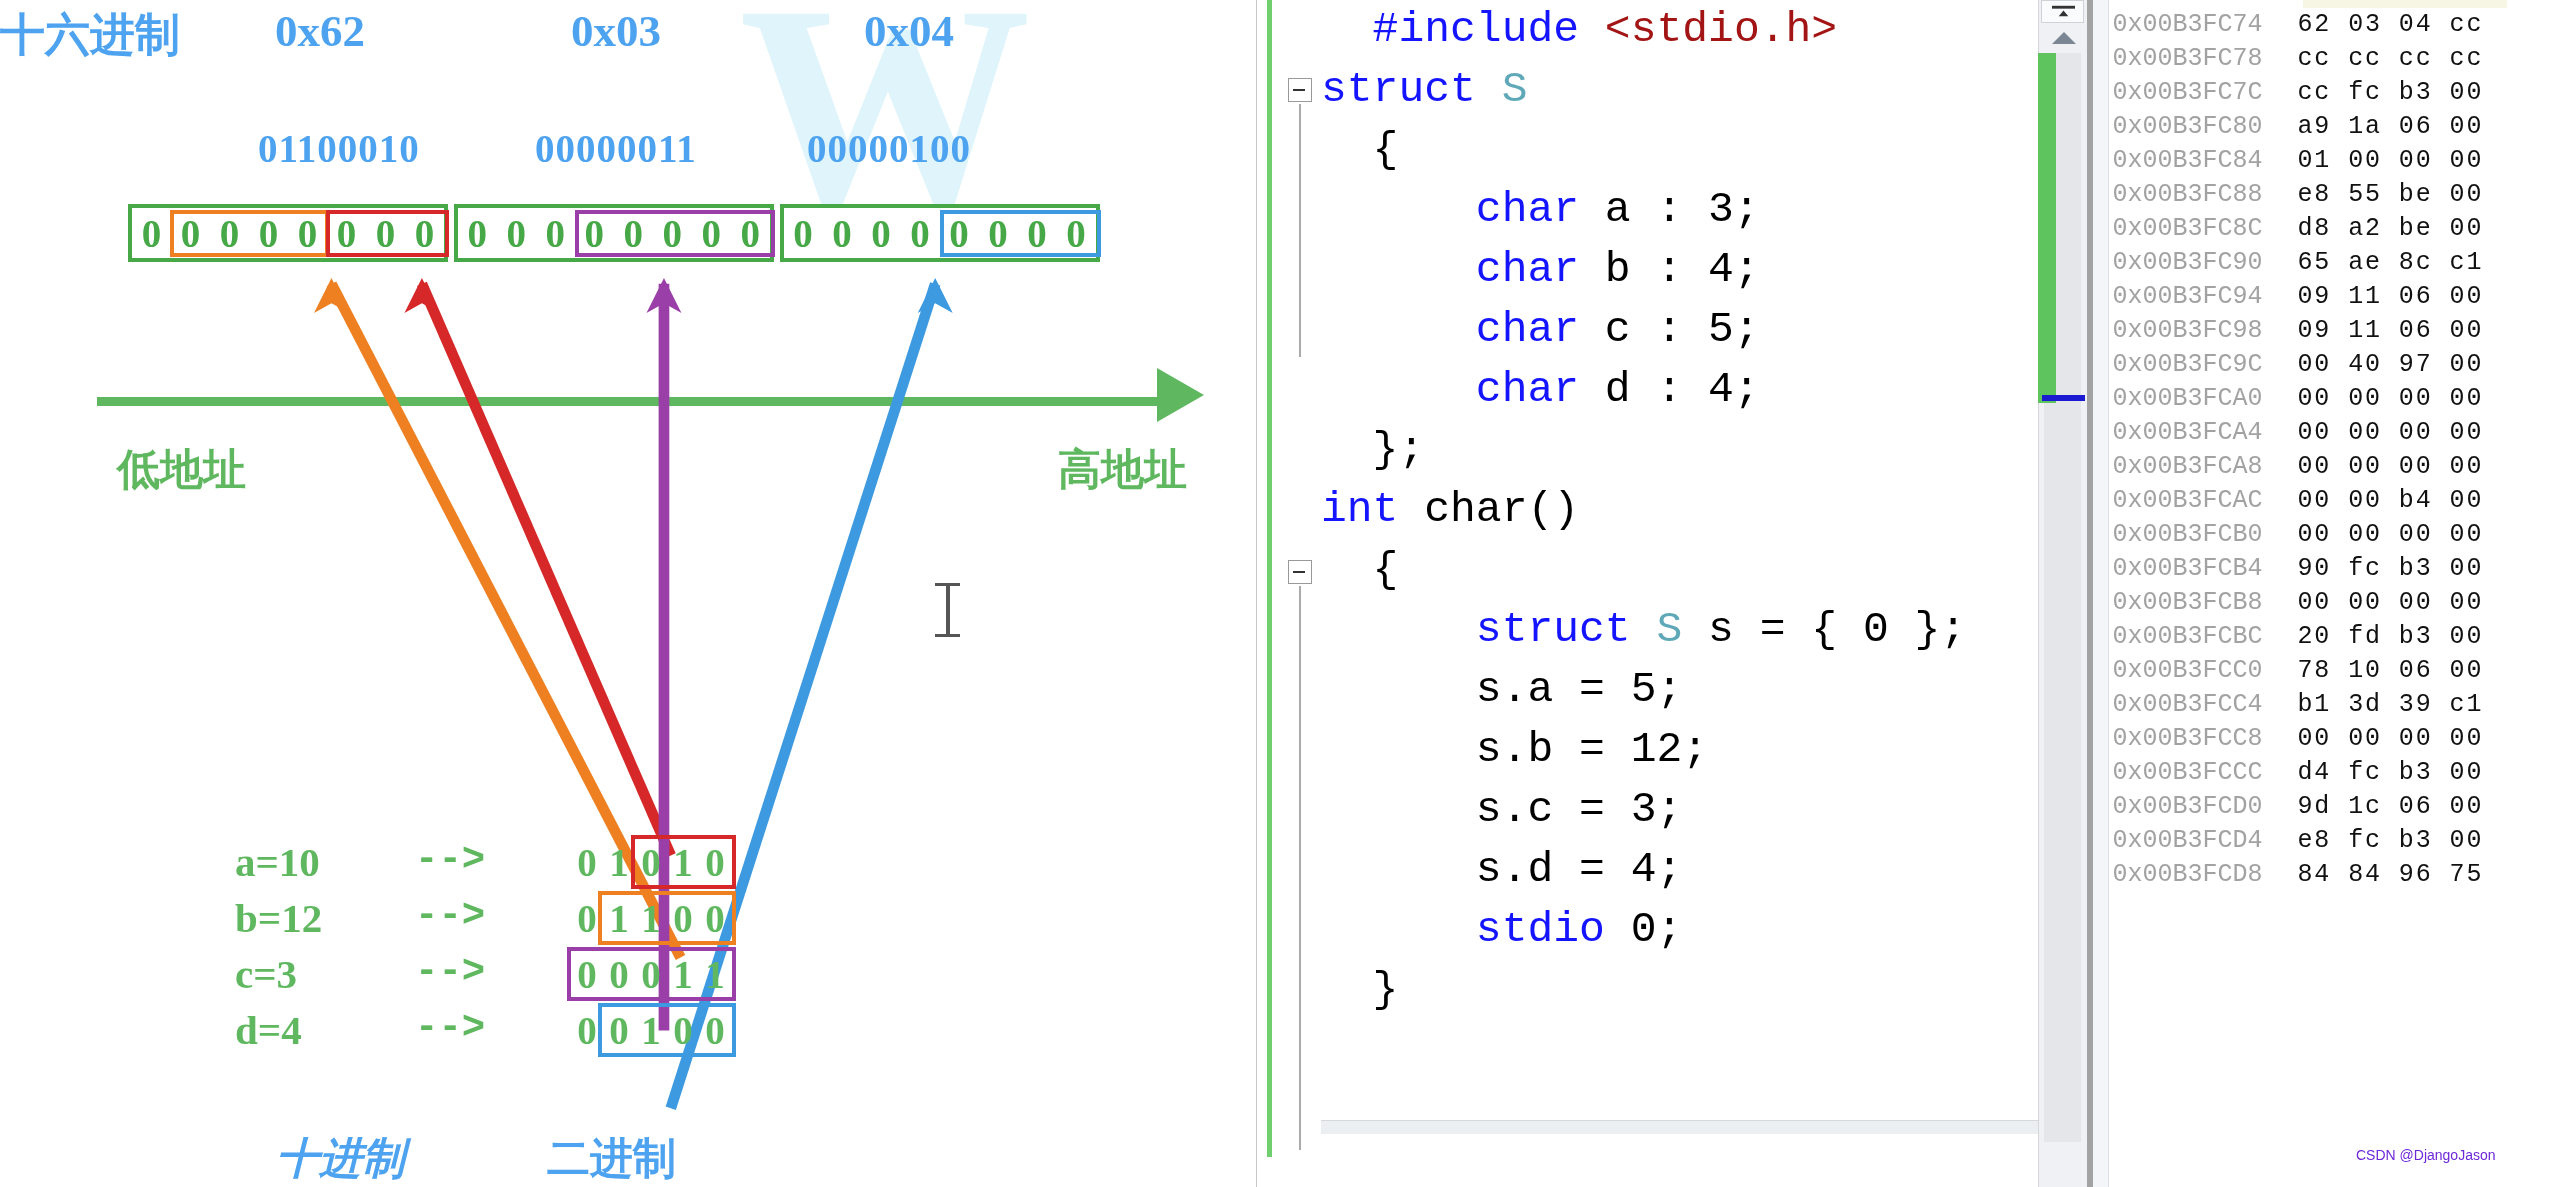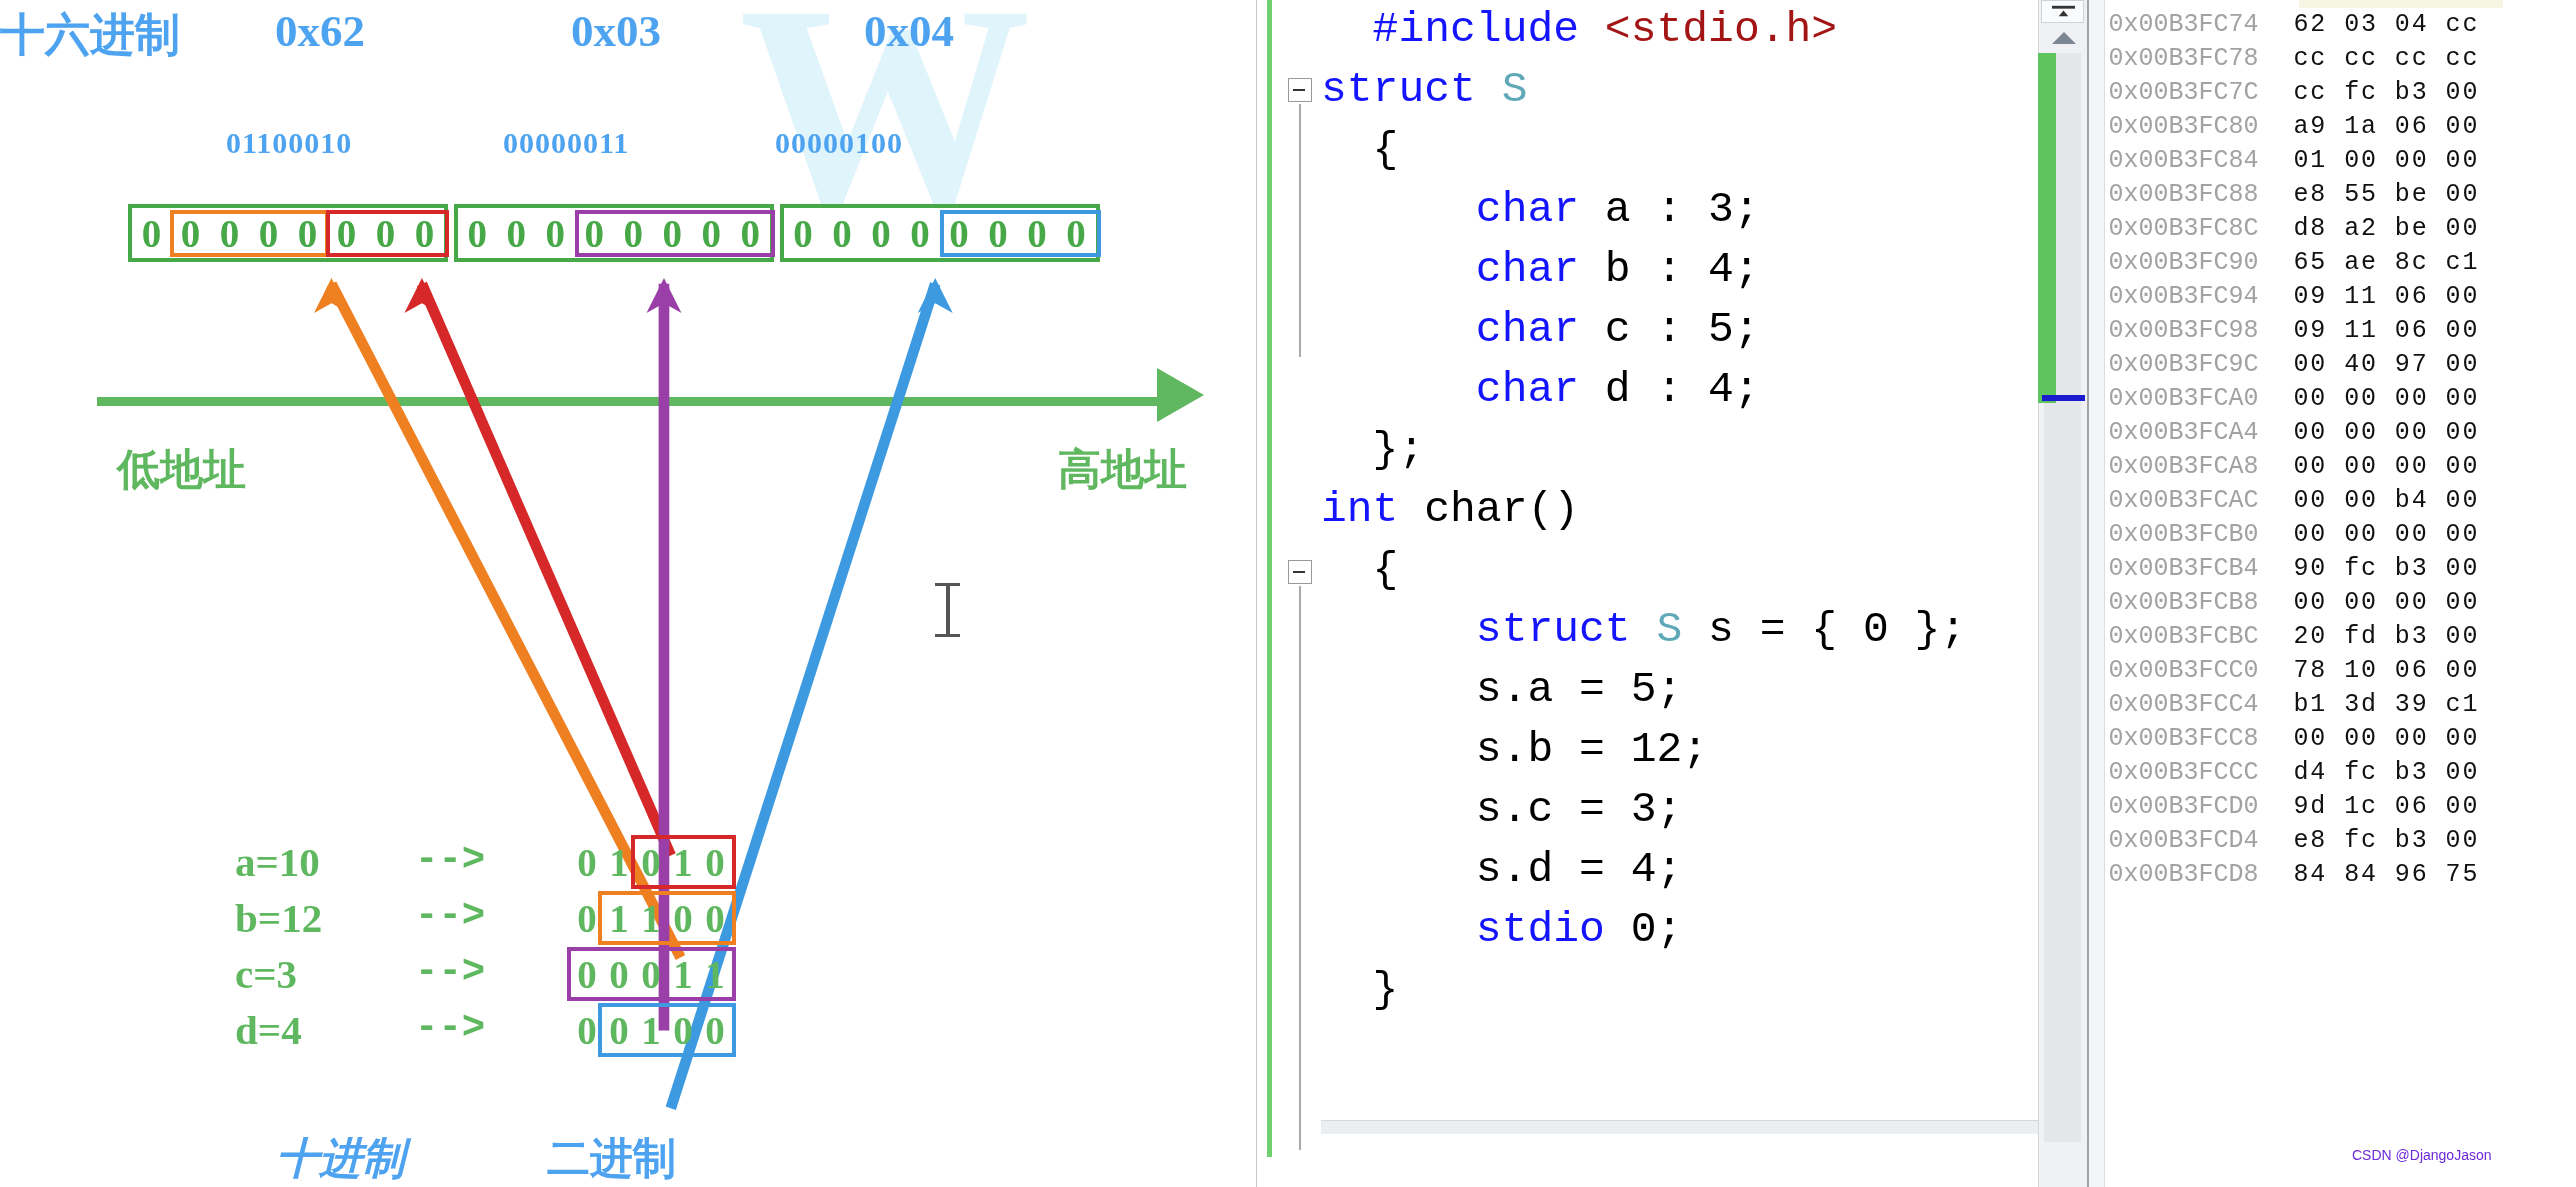--- a/index.html
+++ b/index.html
@@ -24,21 +24,21 @@
     font-family: "Liberation Serif", serif;
     letter-spacing: -25px; line-height: 1; user-select: none;
   }
   .blue-txt {
     position: absolute; color: #4da3ef;
     font-family: "Liberation Serif","DejaVu Serif",serif;
     white-space: nowrap;
   }
   .hexlabel { font-size: 45px; font-weight: 700; }
   .cn-big { font-size: 45px; font-weight: 700; }
-  .binlabel { font-size: 30px; font-weight: 700; letter-spacing: 1px; }
+  .binlabel { font-size: 39px; font-weight: 700; letter-spacing: 1px; margin-left: 32px; }
 
   
   #byterow { position: absolute; left: 128px; top: 204px; display: flex; }
   .byte {
     border: 4.9px solid #46a846;
     height: 58px;
     display: flex; align-items: center;
     margin-right: 5.8px;
     background: #fff;
     position: relative;
@@ -155,21 +155,21 @@
     border-bottom: 12.6px solid #7b8794;
   }
   #track { position: absolute; left: 2044px; top: 53px; width: 37px; height: 1089px; background:#e4e6ea; }
   #thumb { position: absolute; left: 2038px; top: 53px; width: 17.5px; height: 350px; background:#5ec45e; }
   #caret-mark { position: absolute; left: 2042px; top: 395px; width: 43px; height: 5.8px; background:#1a1ad0; }
 
   
   #mem {
     position: absolute; left: 2087px; top: 0;
     width: 489px; height: 1187px;
-    background: #ffffff; border-left: 2px solid #a3a3a3;
+    background: #ffffff; border-left: 6px solid #a3a3a3;
     overflow: hidden;
   }
   #mem-hdr { position: absolute; left: 210px; top: 0; width: 204px; height: 7.8px; background: #f7f5e4; }
   #mem-gut { position: absolute; left: 0; top: 0; width: 15.6px; height: 1187px; background: #f4f5f8; border-right:1px solid #dcdee3; }
   #memrows { position: absolute; left: 19.4px; top: 7.8px; }
   .memrow {
     height: 34px; line-height: 34px;
     font-family: "Liberation Mono","DejaVu Sans Mono",monospace;
     font-size: 25px; white-space: pre;
   }

